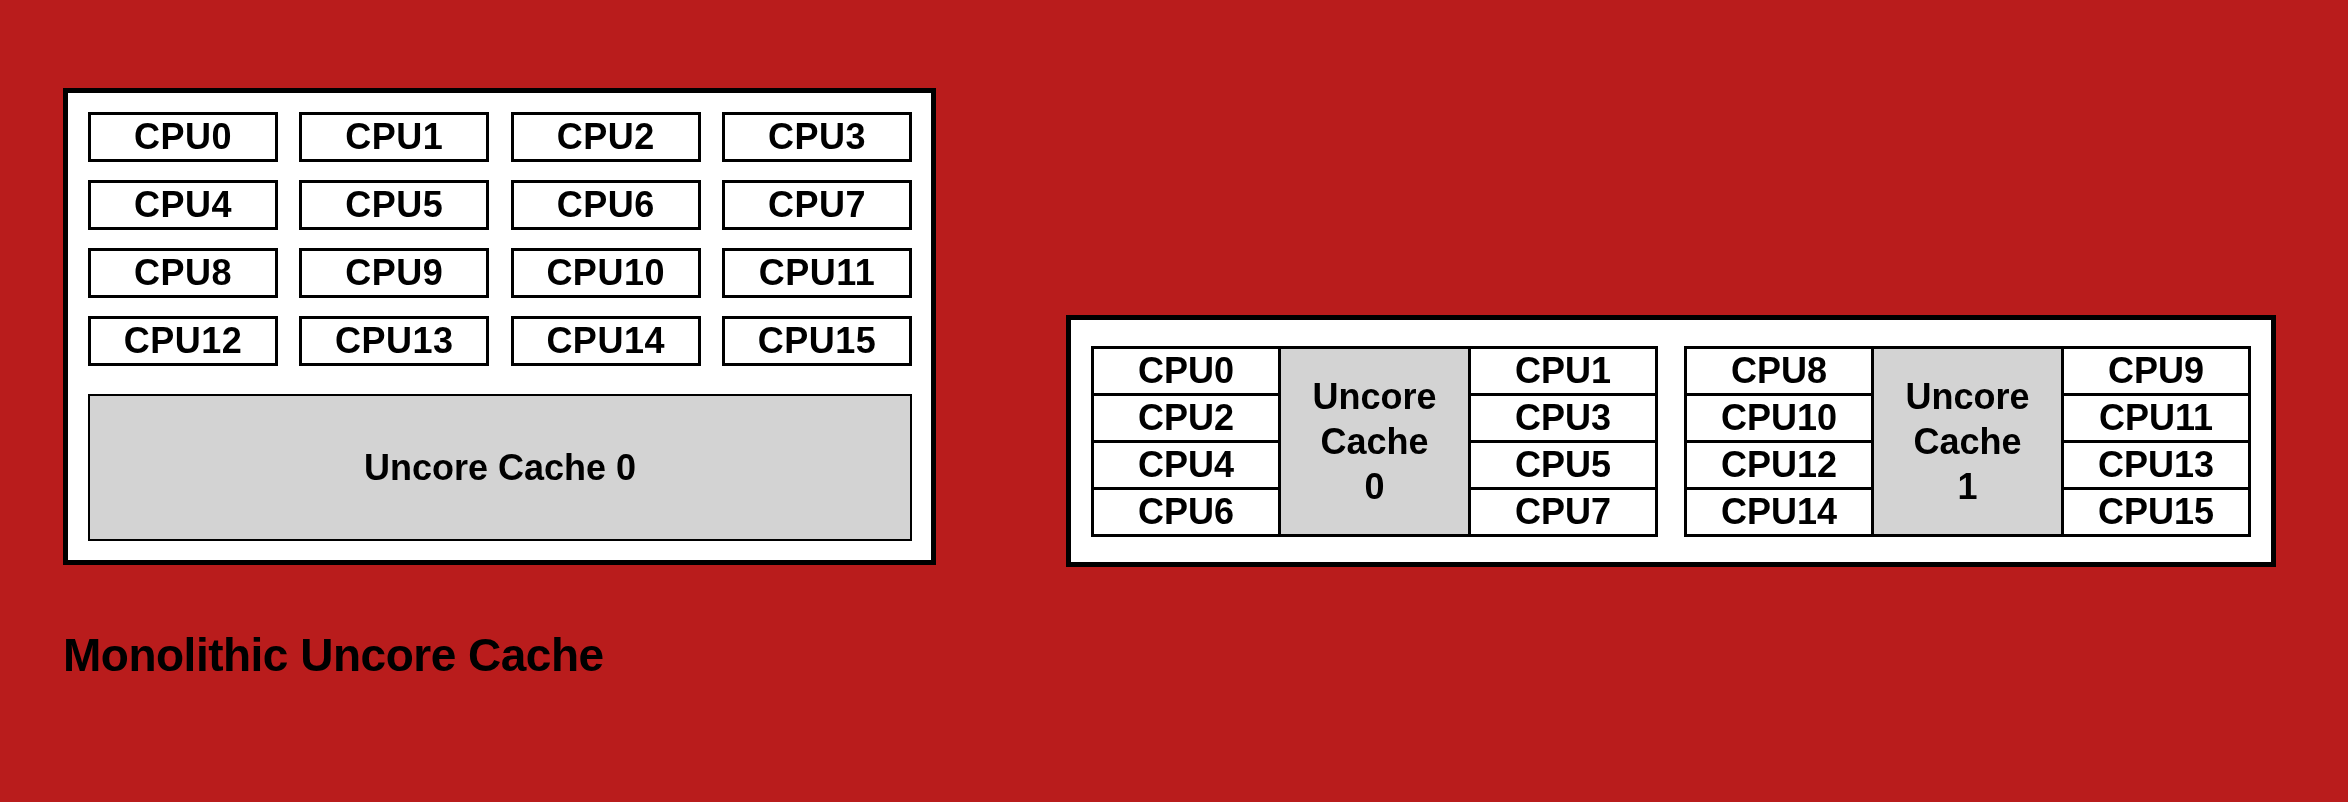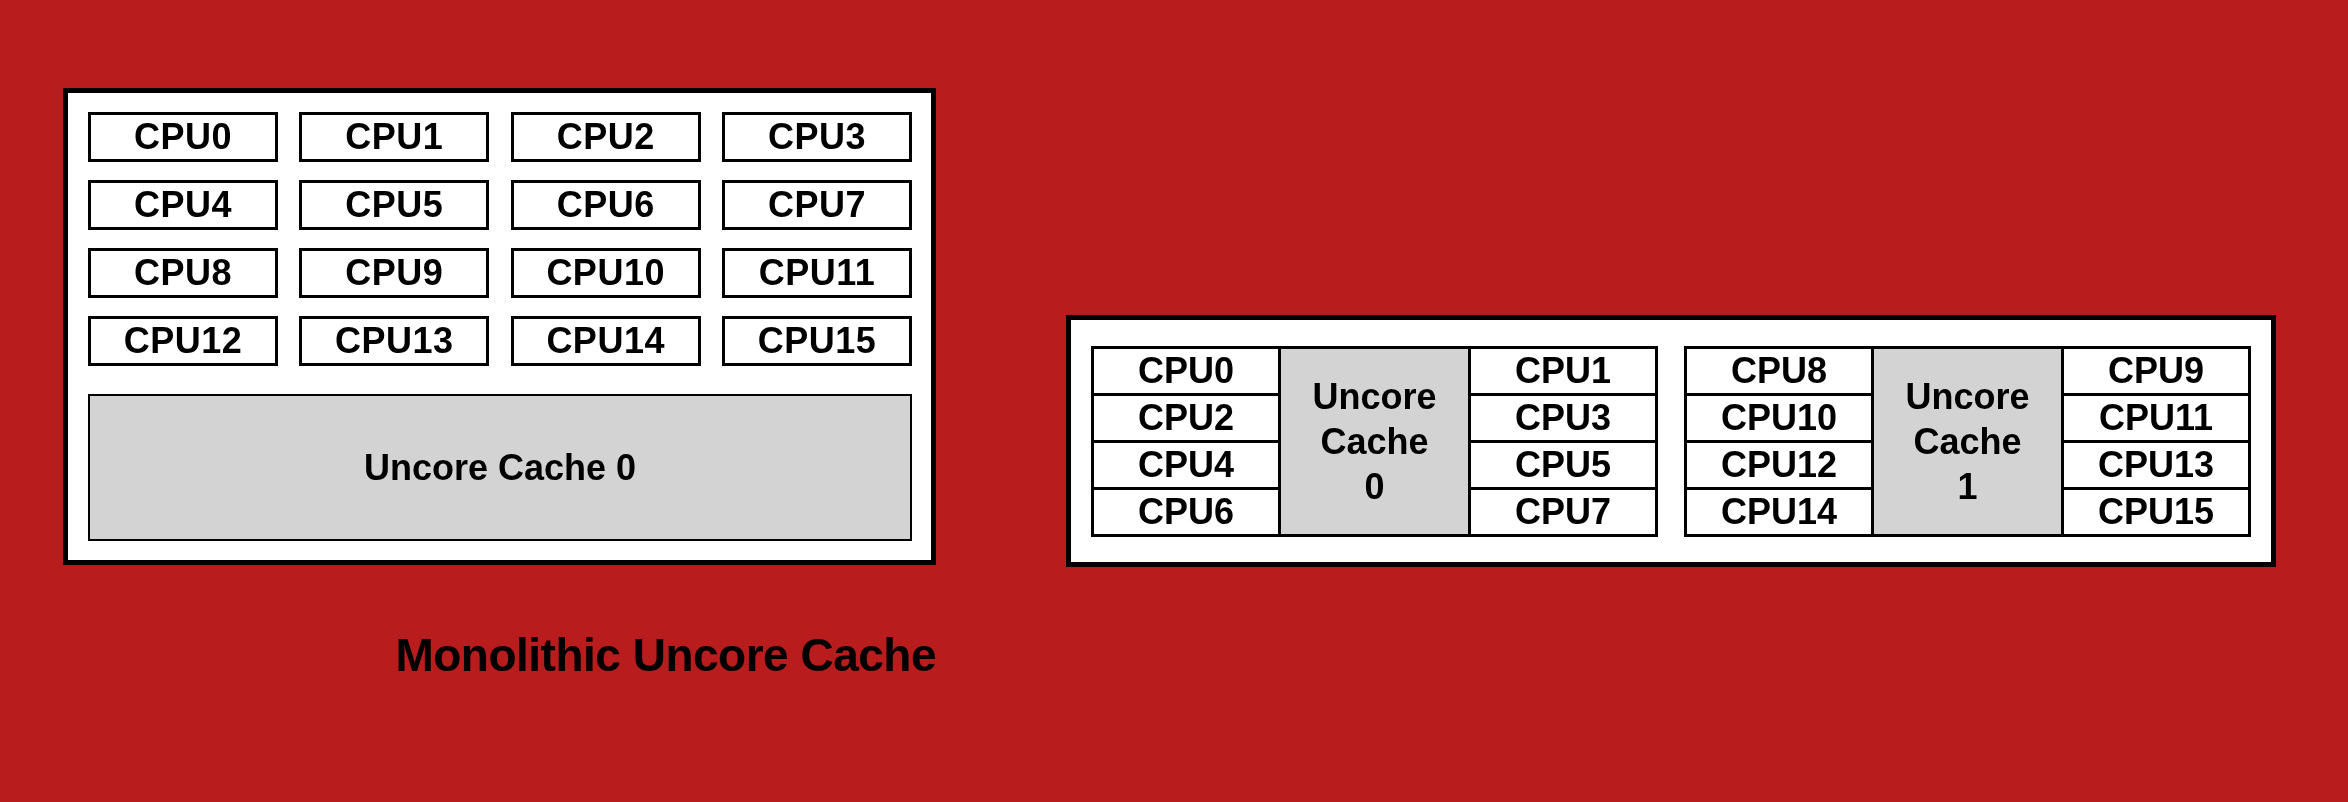--- a/index.html
+++ b/index.html
@@ -105,21 +105,21 @@
     width: 190px;
     background: #d3d3d3;
     white-space: pre-line;
     line-height: 1.25;
   }
 
   
   .caption {
     position: absolute;
     top: 628px;
-    text-align: right;
+    text-align: left;
     font-size: 46px;
     font-weight: bold;
     color: #000;
     letter-spacing: -0.5px;
   }
   .caption-mono { left: 63px;  width: 873px; }
   .caption-split { left: 1066px; width: 1210px; }
 </style>
 </head>
 <body>

